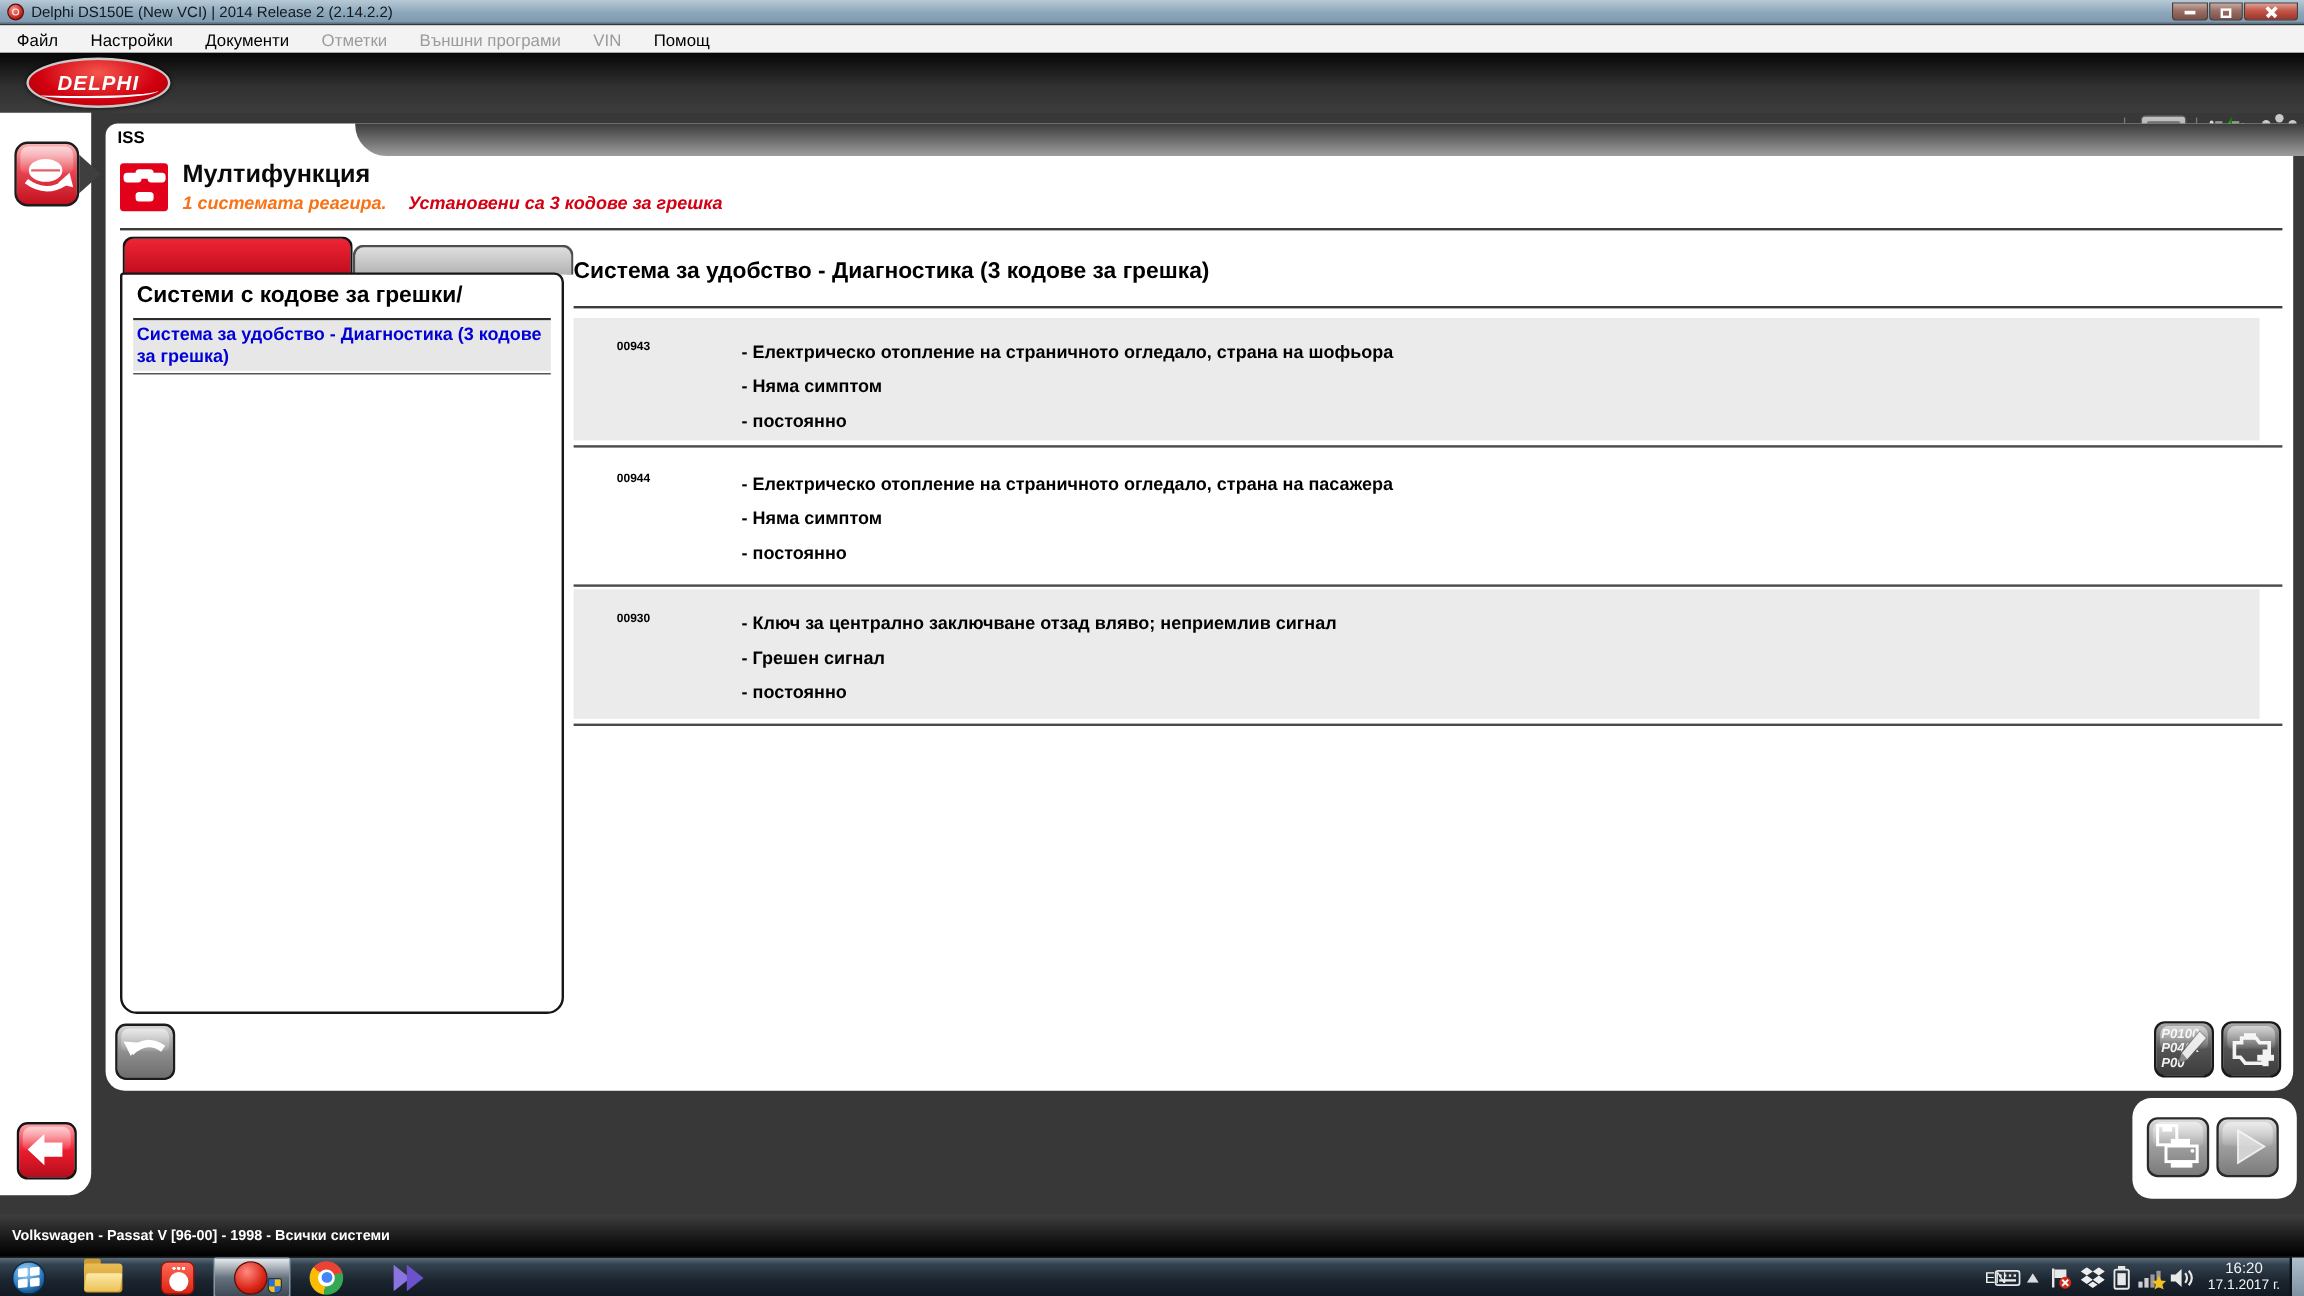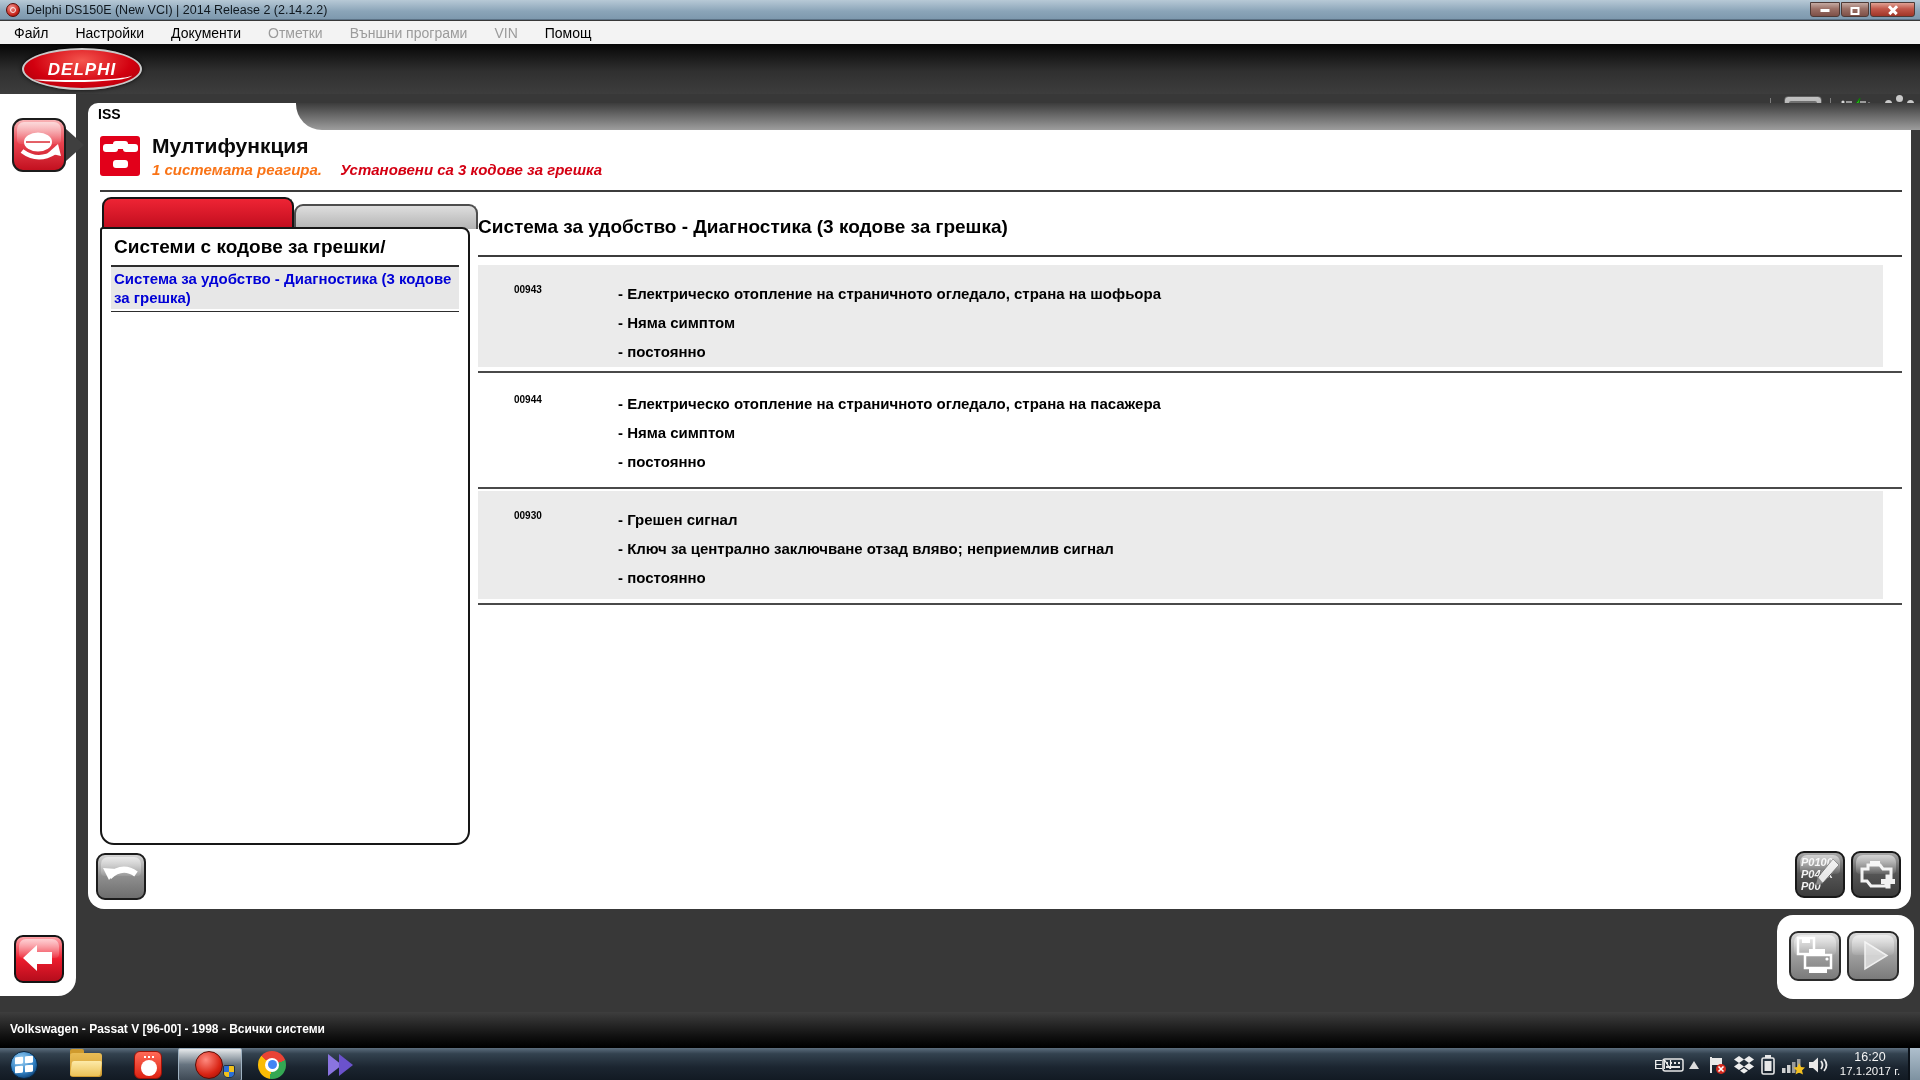--- a/index.html
+++ b/index.html
@@ -291,22 +291,22 @@
       <div>- Електрическо отопление на страничното огледало, страна на пасажера</div>
       <div>- Няма симптом</div>
       <div>- постоянно</div>
     </div>
   </div>
   <div class="row-sep" style="top:487px;"></div>
 
   <div class="dtc-row gray" style="top:491px; height:108px;">
     <div class="code">00930</div>
     <div class="lines">
+      <div>- Ключ за централно заключване отзад вляво; неприемлив сигнал</div>
       <div>- Грешен сигнал</div>
-      <div>- Ключ за централно заключване отзад вляво; неприемлив сигнал</div>
       <div>- постоянно</div>
     </div>
   </div>
   <div class="row-sep" style="top:603px;"></div>
 
   <div class="darkbtn dtc-codes-btn glossy">
     <div class="p" style="top:3px;">P0100</div>
     <div class="p" style="top:15px;">P040x</div>
     <div class="p" style="top:27px;">P00</div>
     <svg width="45" height="42" viewBox="0 0 45 42" style="position:absolute;left:0;top:0;">

